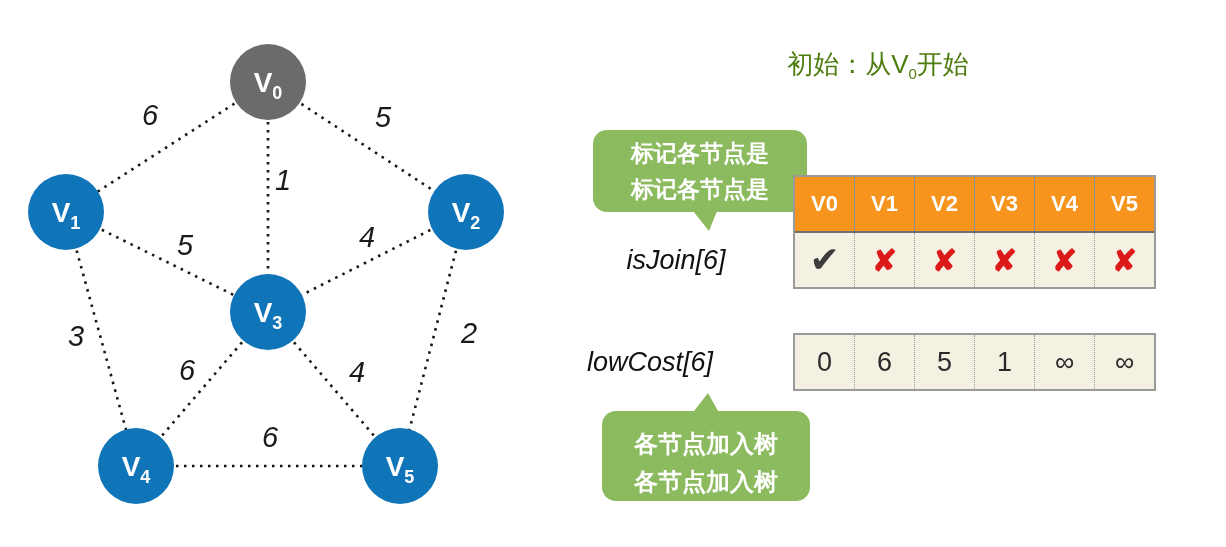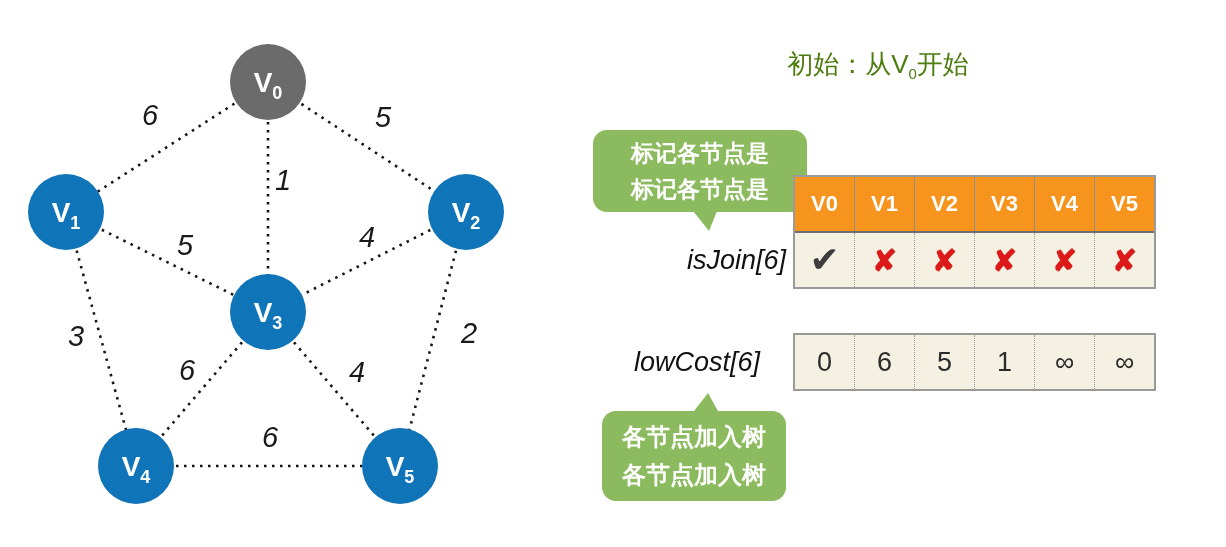--- a/index.html
+++ b/index.html
@@ -15,29 +15,29 @@
   .node-label{font-family:"Liberation Sans",sans-serif;font-weight:bold;font-size:28px;
     fill:#ffffff;text-anchor:middle;}
   
   .title{position:absolute;left:768px;top:47px;width:220px;text-align:center;
     font-size:26px;color:#4d7c0f;white-space:nowrap;}
   .title sub{font-size:15px;}
   
   .bubble{position:absolute;background:var(--bubble-green,#8CBA5E);color:#fff;border-radius:14px;
     font-weight:bold;text-align:center;display:flex;flex-direction:column;justify-content:center;}
   .bubble-isjoin{left:593px;top:130px;width:214px;height:82px;font-size:23px;line-height:36px;}
-  .bubble-lowcost{left:602px;top:411px;width:184px;height:90px;font-size:24px;line-height:38px;}
+  .bubble-lowcost{left:602px;top:411px;width:208px;height:90px;font-size:24px;line-height:38px;justify-content:flex-end;}
   .tail{position:absolute;width:0;height:0;}
   .tail-down{bottom:-19px;left:100px;border-top:20px solid var(--bubble-green,#8CBA5E);
     border-left:16px solid transparent;border-right:8px solid transparent;}
   .tail-up{top:-18px;left:92px;border-bottom:18px solid var(--bubble-green,#8CBA5E);
     border-left:14px solid transparent;border-right:10px solid transparent;}
   
   .array-label{position:absolute;font-style:italic;font-size:27px;color:#111;
-    width:220px;text-align:right;white-space:nowrap;}
+    width:220px;text-align:center;white-space:nowrap;}
   .isjoin-label{left:566px;top:245px;}
   .lowcost-label{left:540px;top:347px;}
   
   .tbl{position:absolute;left:793px;width:363px;border:2px solid #9a9a9a;
     box-sizing:border-box;background:var(--cell-cream,#F5F1E2);}
   .isjoin-tbl{top:175px;}
   .lowcost-tbl{top:333px;}
   .row{display:flex;width:100%;box-sizing:border-box;}
   .hrow{height:56px;background:var(--accent-orange,#F7941E);border-bottom:2px solid #6e6e6e;}
   .hcell{flex:1;display:flex;align-items:center;justify-content:center;color:#fff;

